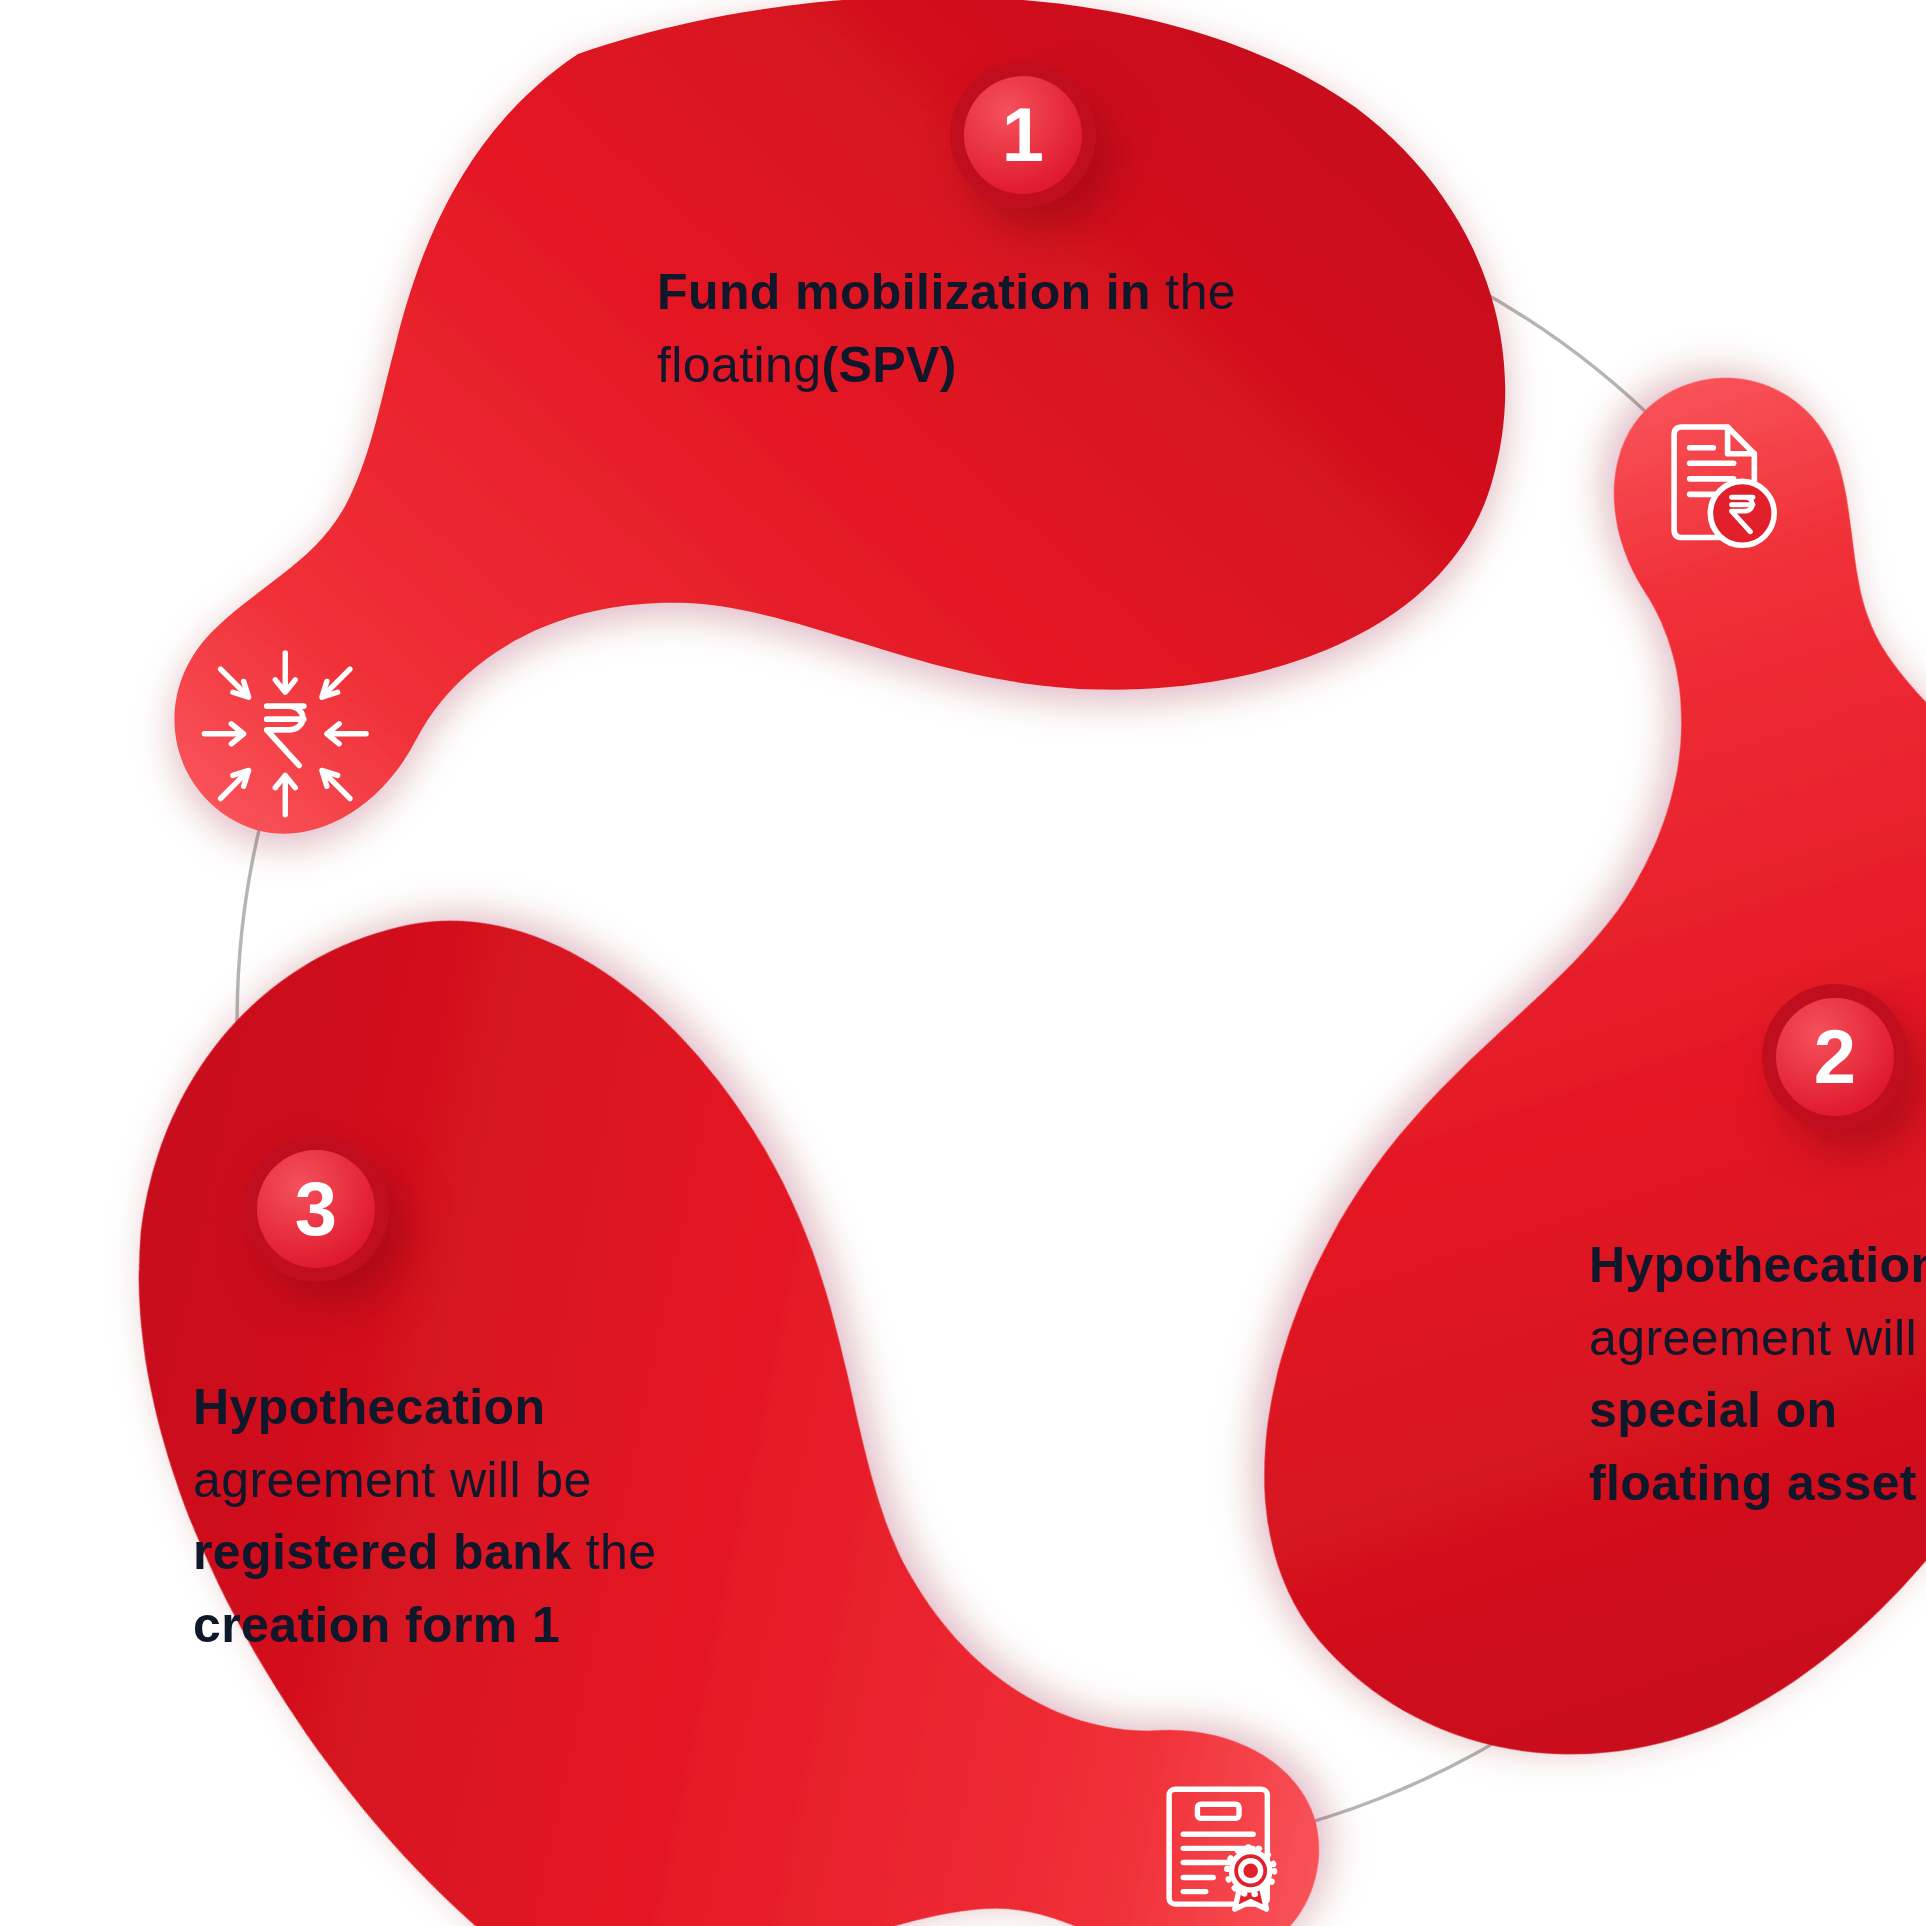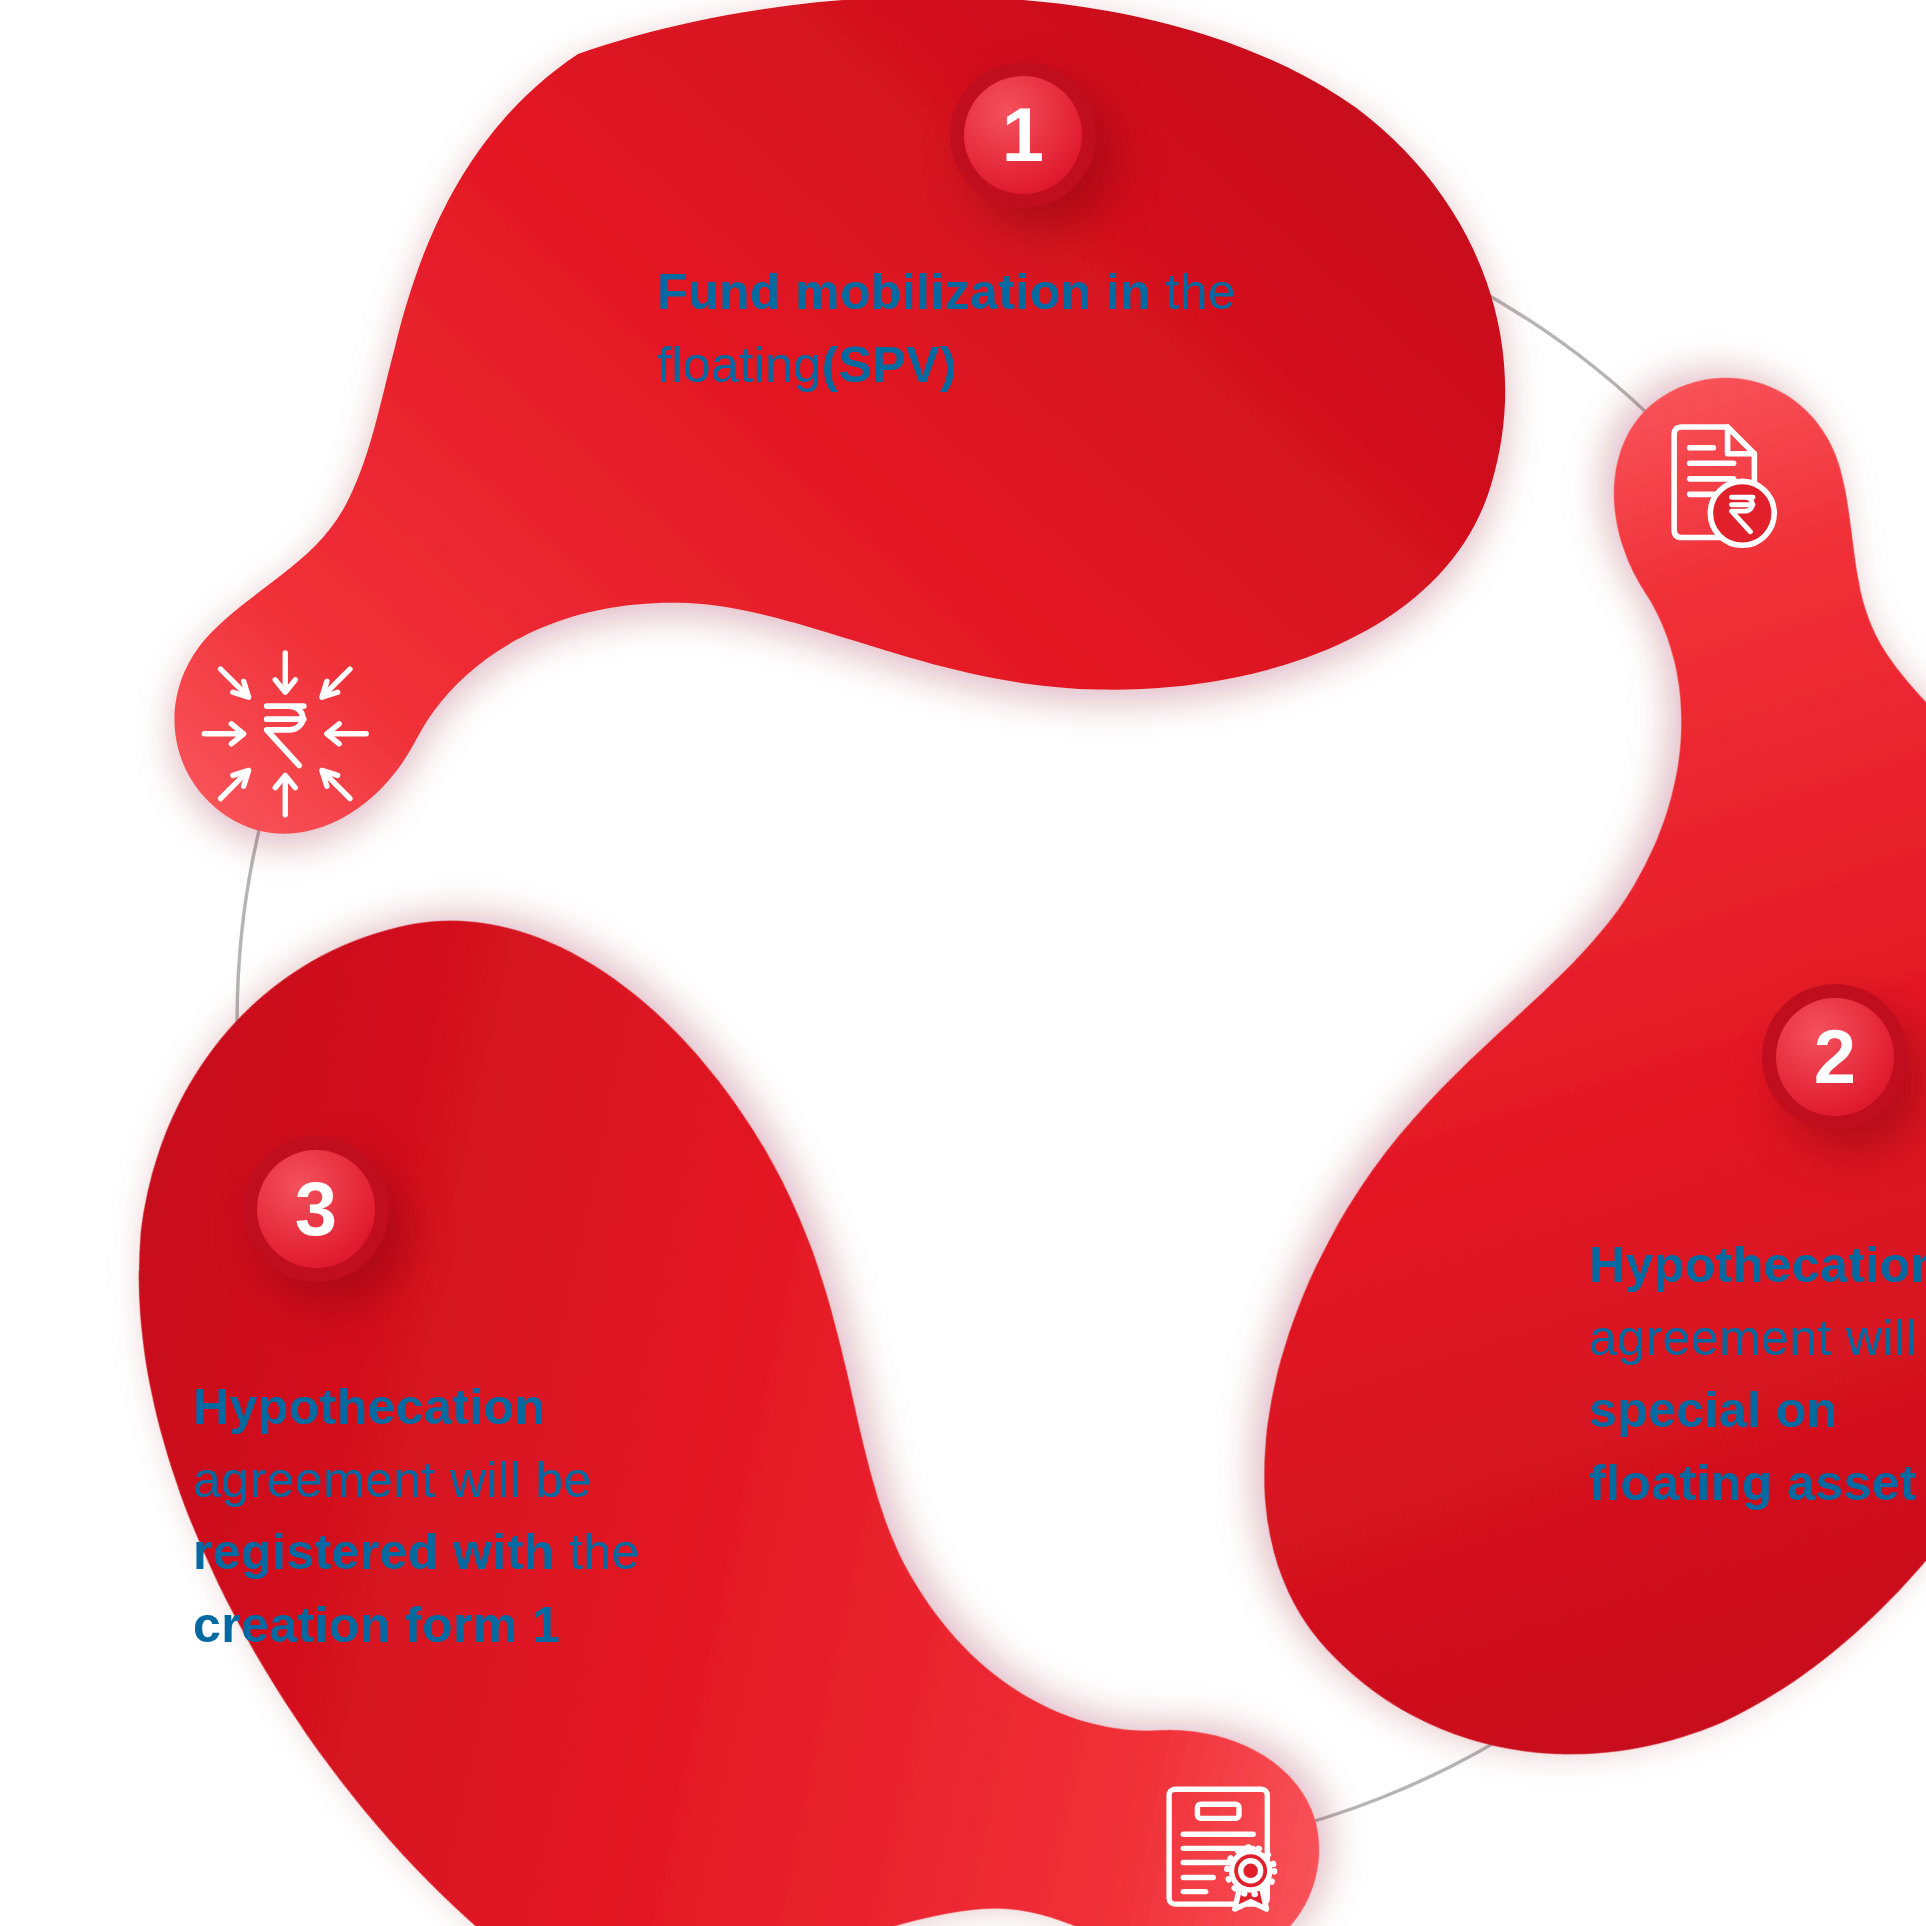--- a/index.html
+++ b/index.html
@@ -14,21 +14,21 @@
     display:flex; align-items:center; justify-content:center;
     box-shadow: 19px 23px 42px rgba(140,6,18,0.5);
   }
   .badge-inner {
     width:118px; height:118px; border-radius:50%;
     background: radial-gradient(circle at 36% 30%, #f4515c 0%, #e01a2e 75%);
     display:flex; align-items:center; justify-content:center;
   }
   .badge-inner span { color:#fff; font-size:76px; font-weight:700; line-height:1; }
 
-  .step-text { position:absolute; color:#0369a1; font-size:50px; line-height:1.45; letter-spacing:0.4px; }
+  .step-text { position:absolute; color:#0f172a; font-size:50px; line-height:1.45; letter-spacing:0.4px; }
   .step-text .tl { white-space:nowrap; }
   .step-text b { font-weight:700; }
 </style>
 </head>
 <body>
 
 <div class="canvas">
 
   <svg class="scene" width="2146" height="2010" viewBox="0 0 5570 5218">
     <defs>
@@ -140,18 +140,18 @@
   <div class="step-text" style="left:1589px; top:1229px; width:520px;">
     <div class="tl"><b>Hypothecation</b></div>
     <div class="tl"><span>agreement will be</span></div>
     <div class="tl"><b>special on</b></div>
     <div class="tl"><b>floating asset</b></div>
   </div>
 
   <div class="step-text" style="left:193px; top:1371px; width:636px;">
     <div class="tl"><b>Hypothecation</b></div>
     <div class="tl"><span>agreement will be</span></div>
-    <div class="tl"><b>registered with</b><span> the</span></div>
+    <div class="tl"><b>registered bank</b><span> the</span></div>
     <div class="tl"><b>creation form 1</b></div>
   </div>
 
 </div>
 
 
 </body></html>

